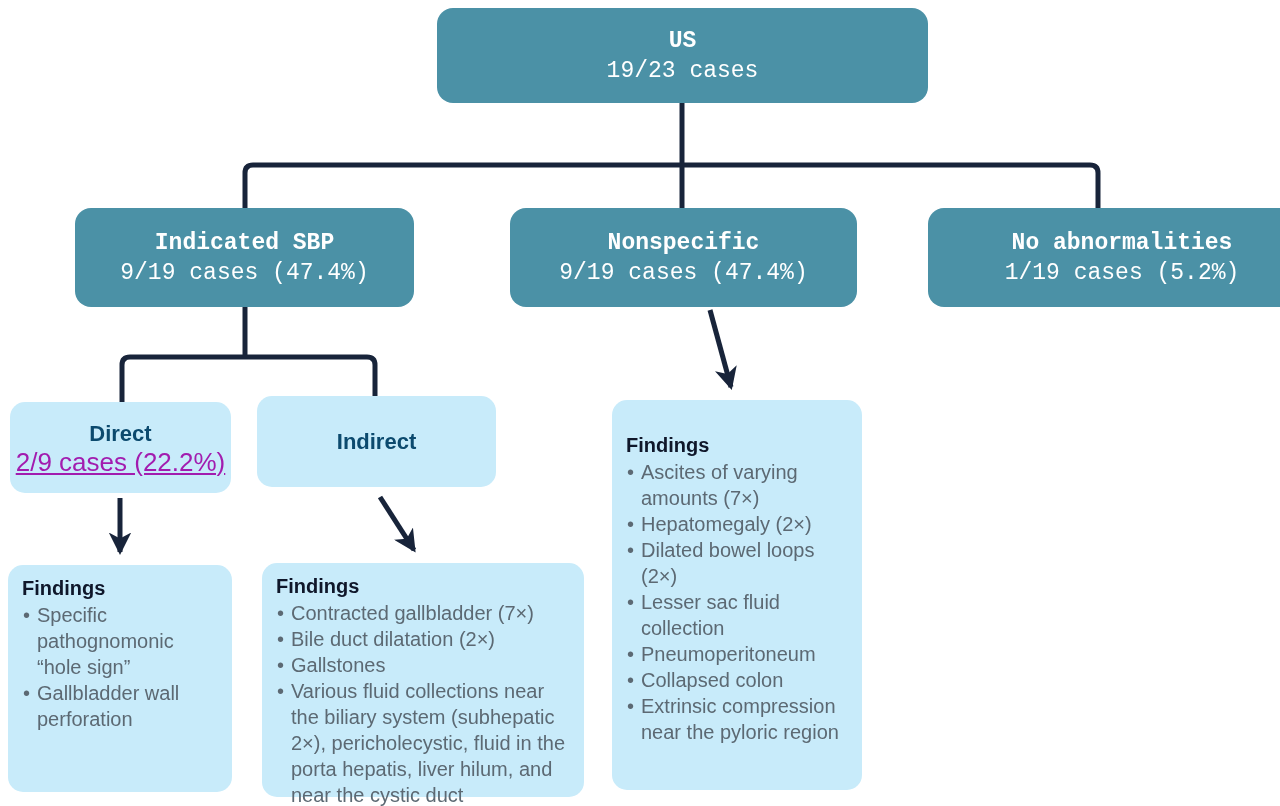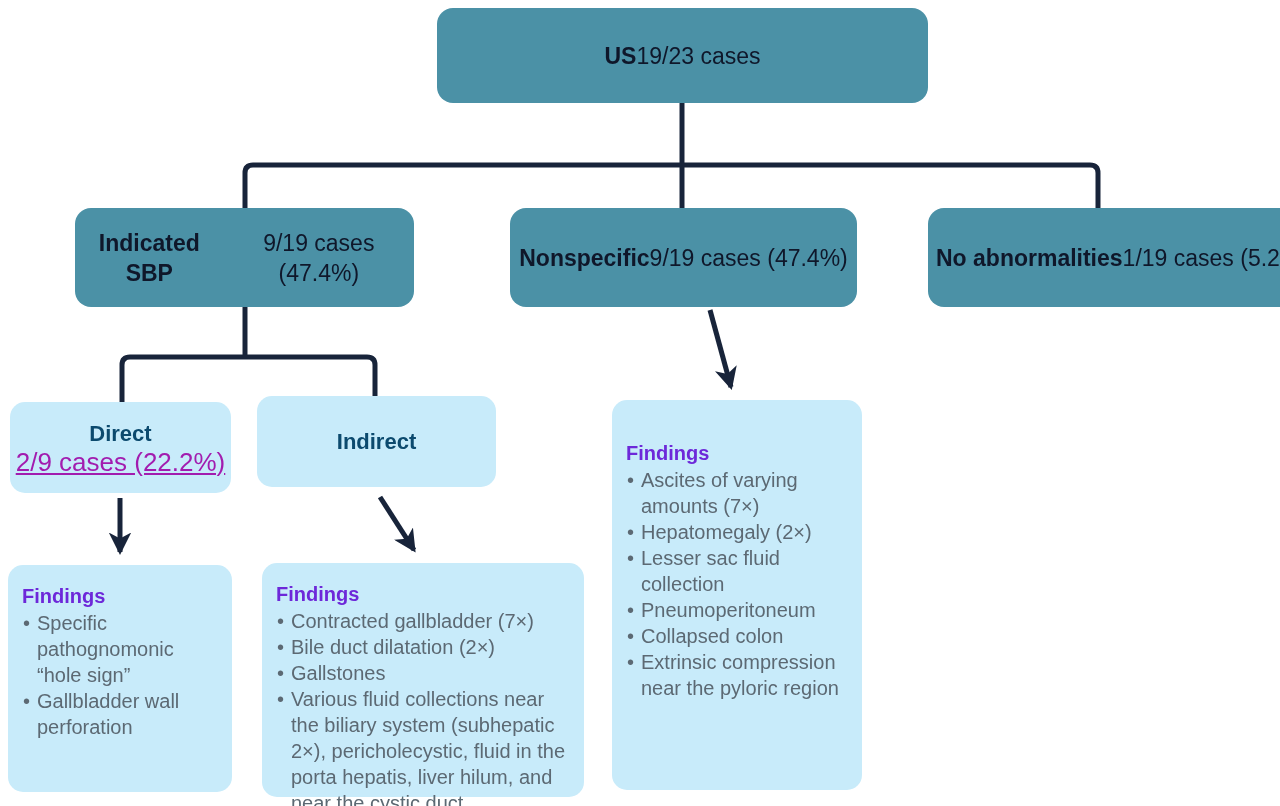--- a/index.html
+++ b/index.html
@@ -4,37 +4,38 @@
 <style>
   html,body { margin:0; padding:0; background:#ffffff; }
   .canvas {
     position:relative; width:1280px; height:806px; background:#ffffff;
     font-family:"Liberation Sans", sans-serif; overflow:hidden;
   }
   svg.connectors { position:absolute; left:0; top:0; width:1280px; height:806px; pointer-events:none; }
 
   .node { position:absolute; box-sizing:border-box; border-radius:16px; }
   .teal {
-    background:#4B91A6; color:#0f172a;
-    display:flex; flex-direction:row; align-items:center; justify-content:center;
+    background:#4B91A6; color:#ffffff;
+    display:flex; flex-direction:column; align-items:center; justify-content:center;
     text-align:center;
+    font-family:Liberation Mono, monospace;
   }
   .teal .title { font-weight:bold; font-size:23px; line-height:30px; }
   .teal .subtitle { font-size:23px; line-height:30px; }
 
   .light { background:#C8EBFA; border-radius:15px; }
   .light-node {
     display:flex; flex-direction:column; align-items:center; justify-content:center;
     text-align:center;
   }
   .light-node .title { font-weight:bold; font-size:22px; line-height:29px; color:#0c4a6e; }
   .light-node .subtitle { font-size:26px; line-height:29px; color:#a21caf;text-decoration:underline; }
 
   .findings { padding:10px 14px; color:#5c6973; font-size:20px; line-height:26px; text-align:left; }
-  .findings .heading { font-weight:bold; color:#6d28d9; margin:8px 0 1px 0; }
+  .findings .heading { font-weight:bold; color:#0f172a; margin:0 0 1px 0; }
   .findings ul { list-style:none; margin:0; padding:0; }
   .findings li { position:relative; padding-left:15px; }
   .findings li::before { content:"\2022"; position:absolute; left:1px; top:0; }
 
   #node-us            { left:437px; top:8px;   width:491px; height:95px; }
   #node-indicated     { left:75px;  top:208px; width:339px; height:99px; }
   #node-nonspecific   { left:510px; top:208px; width:347px; height:99px; }
   #node-noabn         { left:928px; top:208px; width:388px; height:99px; }
   #node-direct        { left:10px;  top:402px; width:221px; height:91px; }
   #node-indirect      { left:257px; top:396px; width:239px; height:91px; }
@@ -113,20 +114,21 @@
         <li>Gallstones</li>
         <li>Various fluid collections near the biliary system (subhepatic 2×), pericholecystic, fluid in the porta hepatis, liver hilum, and near the cystic duct</li>
       </ul>
   </div>
 
   <div class="node light findings" id="findings-nonspecific">
     <div class="heading">Findings</div>
     <ul>
         <li>Ascites of varying amounts (7×)</li>
         <li>Hepatomegaly (2×)</li>
+        <li>Dilated bowel loops (2×)</li>
         <li>Lesser sac fluid collection</li>
         <li>Pneumoperitoneum</li>
         <li>Collapsed colon</li>
         <li>Extrinsic compression near the pyloric region</li>
       </ul>
   </div>
 
 </div>
 
 </body></html>

